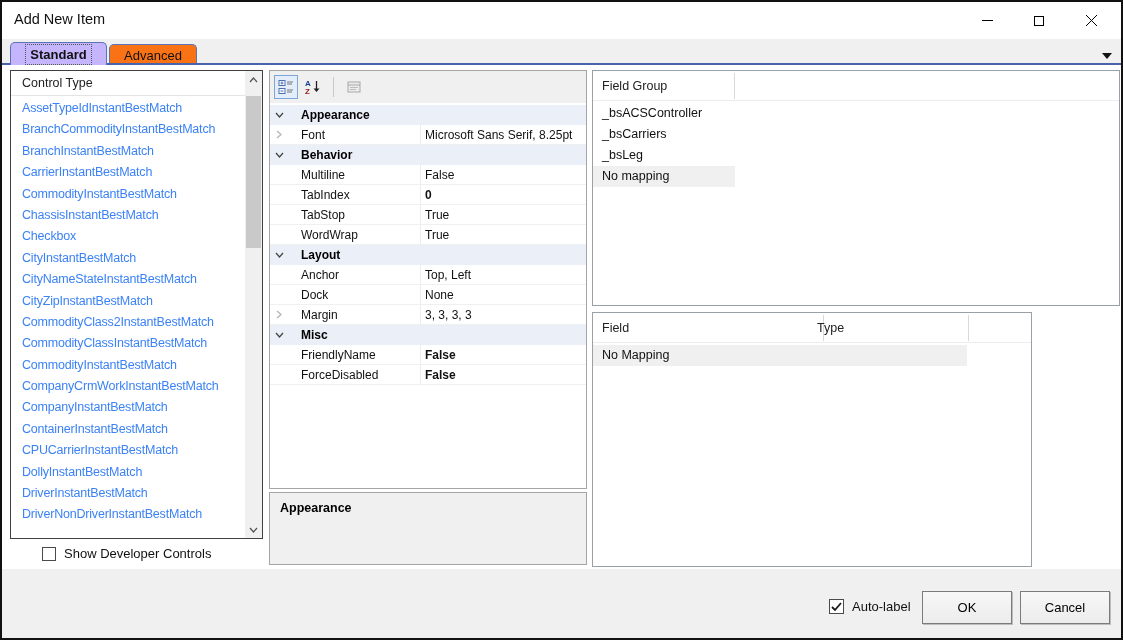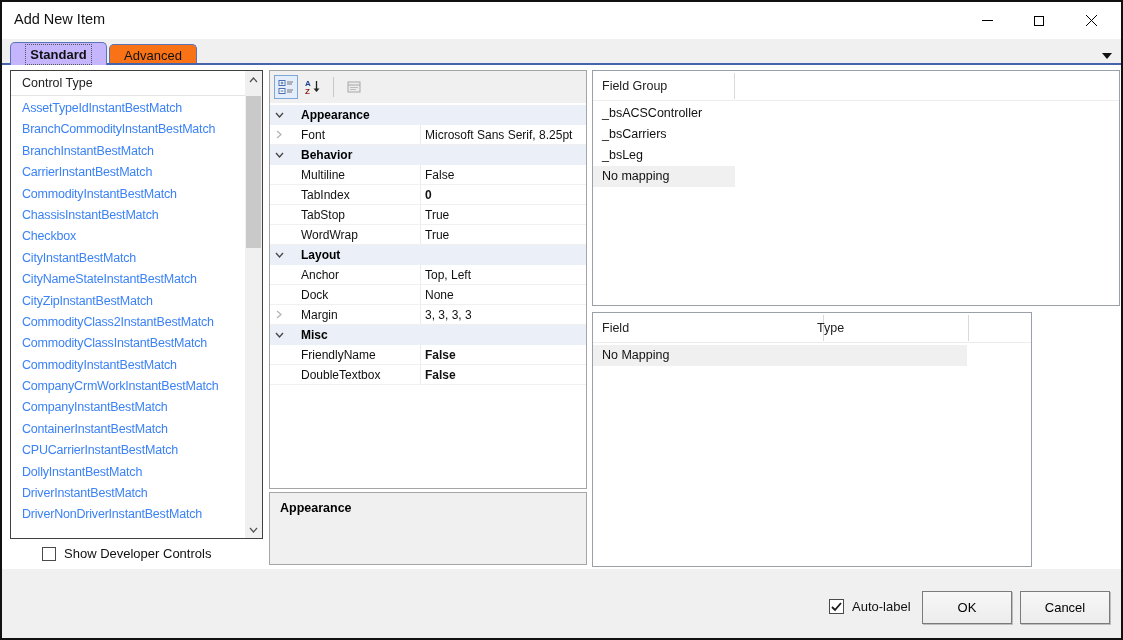--- a/index.html
+++ b/index.html
@@ -292,21 +292,21 @@
             </span>
             <span class="pg-cat-label">Misc</span>
           </div>
           <div class="pg-row property">
             <span class="pg-gutter"></span>
             <span class="pg-name">FriendlyName</span>
             <span class="pg-value bold">False</span>
           </div>
           <div class="pg-row property">
             <span class="pg-gutter"></span>
-            <span class="pg-name">DoubleTextbox</span>
+            <span class="pg-name">ForceDisabled</span>
             <span class="pg-value bold">False</span>
           </div>
         </div>
     </div>
 
     <div class="pg-desc">
       <div class="pg-desc-title">Appearance</div>
     </div>
 
     <div class="panel" id="field-group-panel">

